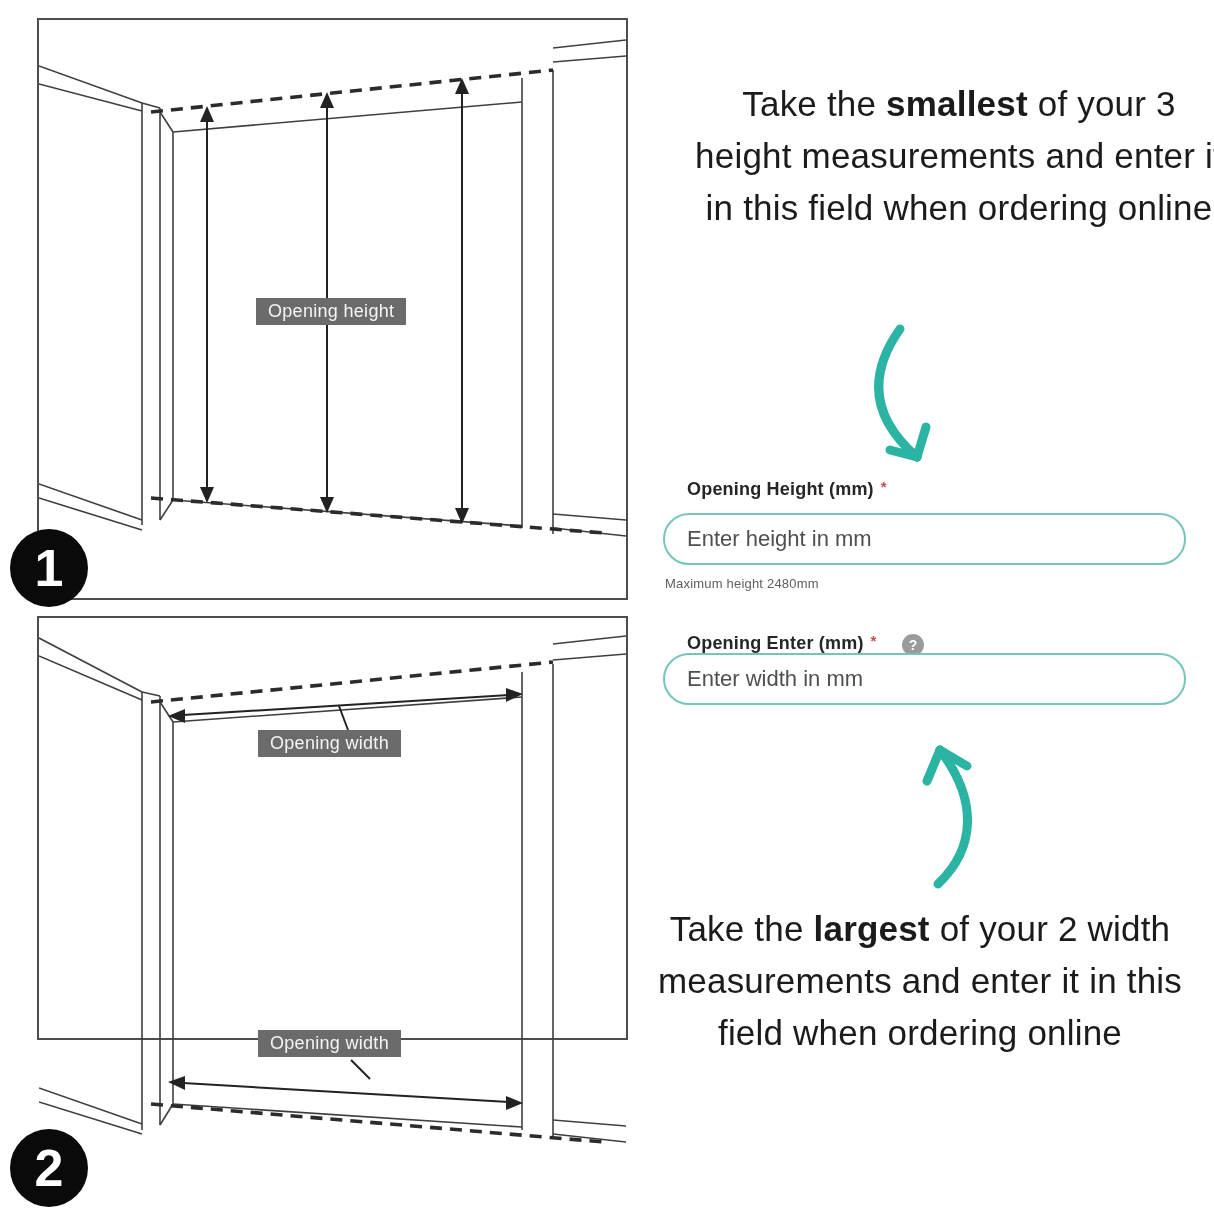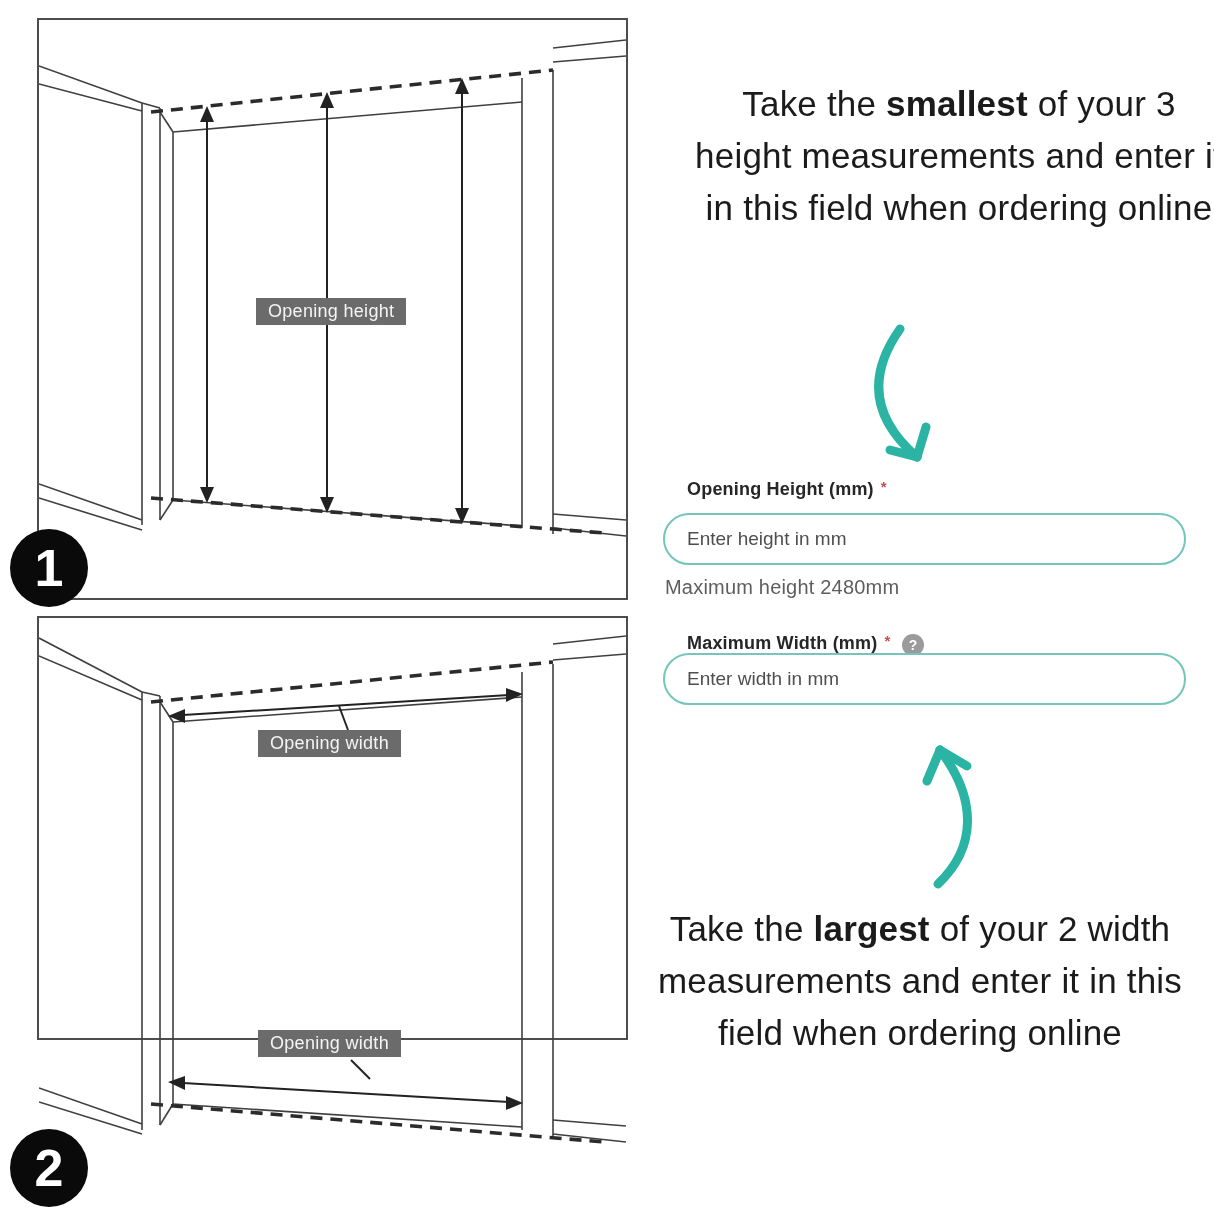--- a/index.html
+++ b/index.html
@@ -19,24 +19,24 @@
   .chip{position:absolute;background:#6b6b6b;color:#f4f4f4;font-size:18px;letter-spacing:.3px;
     padding:3px 12px;white-space:nowrap;}
 
   
   .instr{position:absolute;left:652px;width:536px;text-align:center;font-size:35px;line-height:52px;
     color:#1b1b1b;letter-spacing:.2px;}
   .instr b{font-weight:800;}
   .field-label{position:absolute;font-size:18px;font-weight:700;color:#262626;letter-spacing:.2px;margin-left:24px;}
   .req{color:#c94f4f;font-size:15px;margin-left:7px;vertical-align:3px;font-weight:700;}
   .pill-input{position:absolute;left:663px;width:523px;height:52px;border:2px solid #74c5bb;border-radius:27px;
-    box-sizing:border-box;padding:8px 22px;font-size:19px;color:#3b82f6;outline:none;background:#fff;
+    box-sizing:border-box;padding:8px 22px;font-size:22px;color:#3b82f6;outline:none;background:#fff;
     font-family:"Liberation Sans", sans-serif;}
   .pill-input::placeholder{color:#4f4f4f;opacity:1;}
-  .helper{position:absolute;font-size:20px;color:#5e5e5e;letter-spacing:.2px;}
+  .helper{position:absolute;font-size:13px;color:#5e5e5e;letter-spacing:.2px;}
   .help-icon{position:absolute;width:22px;height:22px;border-radius:50%;background:#9b9b9b;color:#ffffff;
     font-size:14px;font-weight:700;display:flex;align-items:center;justify-content:center;cursor:pointer;}
 
   .stroke{stroke:#3f3f3f;stroke-width:1.6;fill:none;}
   .stroke-dash{stroke:#2b2b2b;stroke-width:3.6;fill:none;stroke-dasharray:12 8;}
   .marrow{stroke:#222222;stroke-width:2;fill:none;}
   .mhead{fill:#222222;stroke:none;}
   .teal-arrow{stroke:#2bb3a3;stroke-width:9;fill:none;stroke-linecap:round;stroke-linejoin:round;}
 </style>
 </head>
@@ -149,21 +149,21 @@
   <path class="teal-arrow" d="M62,135 L71,105"></path>
 </svg>
 
 <div class="field-label" style="left:663px;top:478px;">
   <span>Opening Height (mm)</span><span class="req">*</span>
 </div>
 <input class="pill-input" style="top: 513px;" type="text" placeholder="Enter height in mm">
 <div class="helper" style="left:665px;top:576px;">Maximum height 2480mm</div>
 
 <div class="field-label" style="left:663px;top:632px;">
-  <span>Maximum Width (mm)</span><span class="req">*</span>
+  <span>Opening Enter (mm)</span><span class="req">*</span>
 </div>
 <div class="help-icon" style="left:902px;top:634px;">
   <span>?</span>
 </div>
 <input class="pill-input" style="top: 653px;" type="text" placeholder="Enter width in mm">
 
 <svg class="abs" style="left:890px;top:738px;" width="110" height="152" viewBox="0 0 110 152">
   <path class="teal-arrow" d="M48,146 C86,110 88,62 50,12"></path>
   <path class="teal-arrow" d="M50,12 L37,43"></path>
   <path class="teal-arrow" d="M50,12 L77,28"></path>

